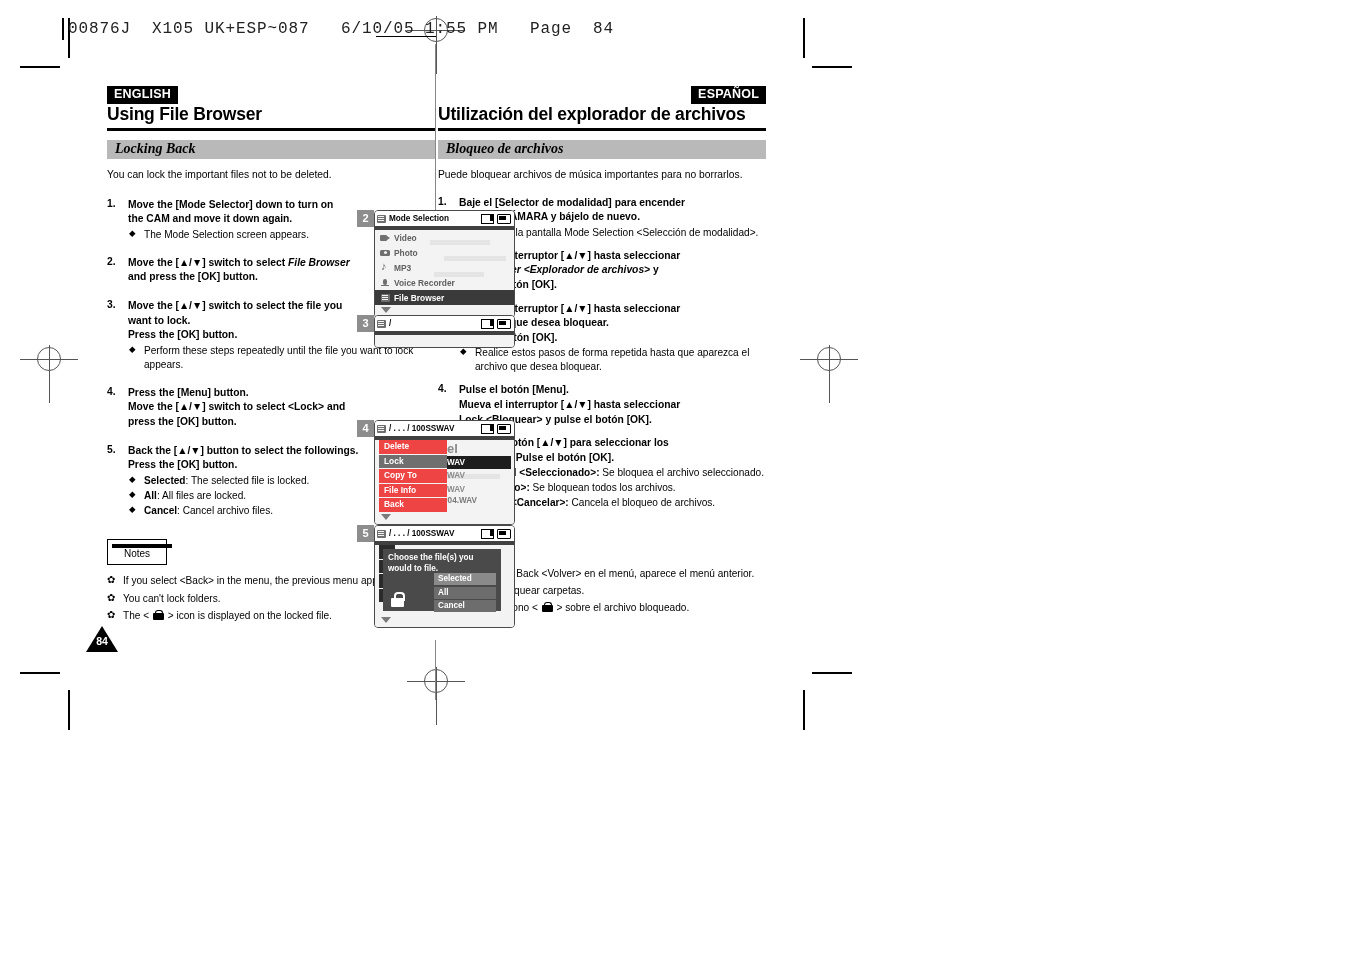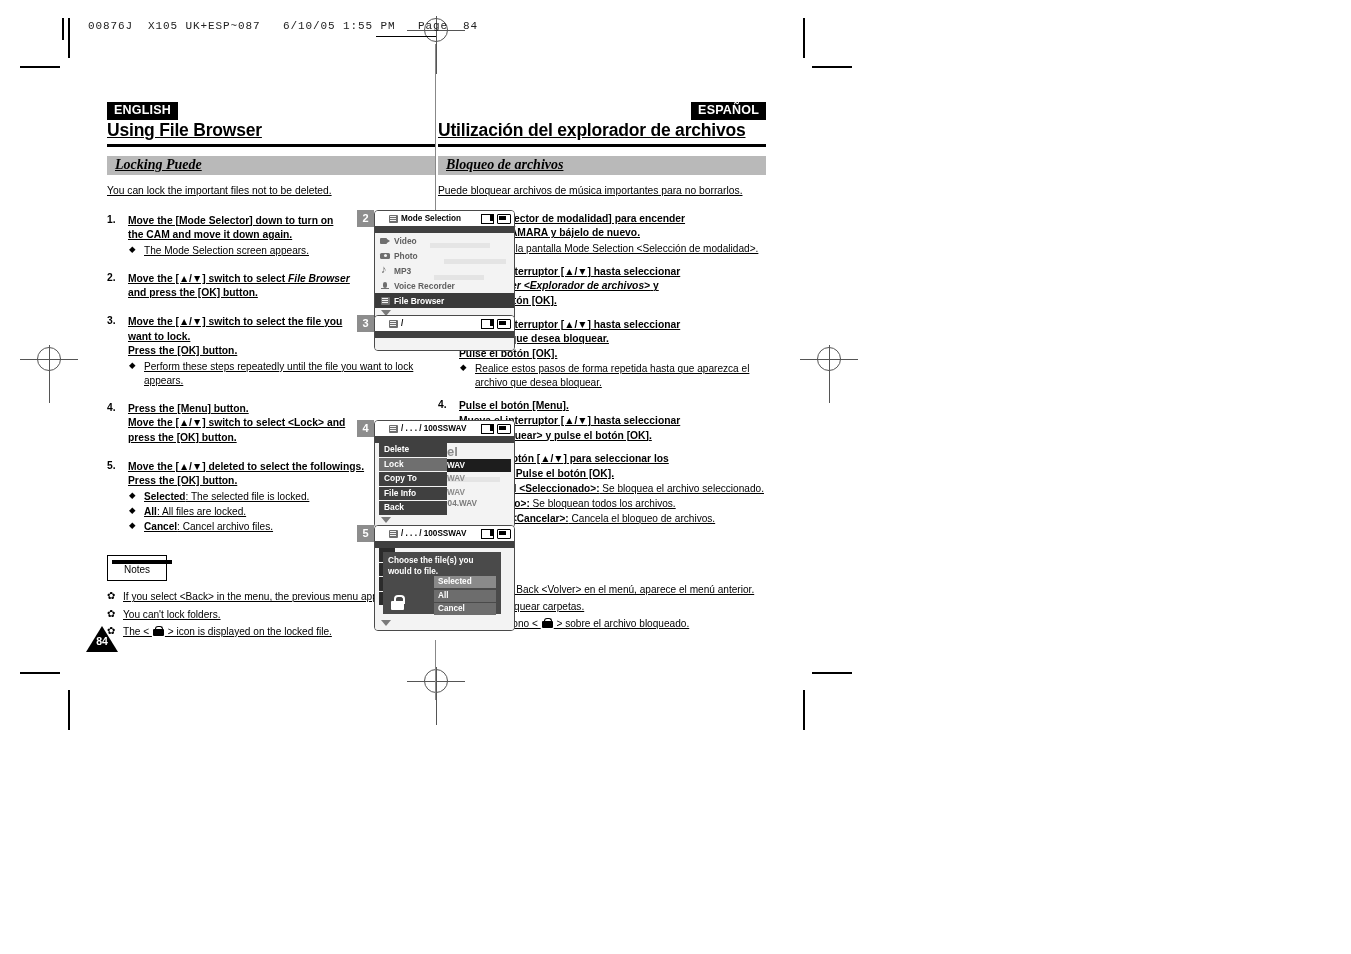--- a/index.html
+++ b/index.html
@@ -15,29 +15,29 @@
   .mark{position:absolute;background:#000;}
   .reg{position:absolute;}
   .reg .h{position:absolute;left:0;top:14px;width:58px;height:1px;background:#555;}
   .reg .v{position:absolute;left:29px;top:0;width:1px;height:58px;background:#555;}
   .reg .c{position:absolute;left:17px;top:2px;width:22px;height:22px;border:1px solid #555;border-radius:50%;}
 
   .topline{position:absolute;background:#888;}
 
   
   .slug{
-    position:absolute;left:88px;top:20px;
+    position:absolute;left:68px;top:20px;
     font-family:"Liberation Mono", monospace;
-    font-size:11px;color:#222;letter-spacing:.9px;white-space:pre;
+    font-size:16px;color:#222;letter-spacing:.9px;white-space:pre;
   }
   .slugbar{position:absolute;left:62px;top:18px;width:2px;height:22px;background:#000;}
   .slugunder{position:absolute;left:376px;top:36px;width:60px;height:1px;background:#000;}
 
   
-  .col{position:absolute;top:100px;text-decoration:underline;}
+  .col{position:absolute;top:84px;}
   .col-en{left:107px;width:328px;}
   .col-es{left:438px;width:328px;}
 
   .langtag{
     display:inline-block;background:#000;color:#fff;
     font-size:12.5px;font-weight:bold;padding:2px 7px 3px 7px;
     letter-spacing:.2px;line-height:1.05;
   }
   .tagrow{height:17px;}
   .tagrow.right{text-align:right;}
@@ -117,22 +117,22 @@
   .stepbadge{
     position:absolute;left:0;top:0;width:17px;height:17px;background:#8d8d8d;
     color:#fff;font-size:11px;font-weight:bold;text-align:center;line-height:17px;
   }
   .lcd{
     position:absolute;left:17px;top:0;width:139px;
     border:1.4px solid #4a4a4a;border-radius:4px;background:#f3f3f3;
     overflow:hidden;
   }
   .lcd-head{
-    height:15px;background:#ffffff;border-bottom:7px solid #404040;
-    display:flex;align-items:center;padding:0 13px;position:relative;
+    height:15px;background:#ffffff;border-bottom:4px solid #404040;
+    display:flex;align-items:center;padding:0 1px;position:relative;
   }
   .lcd-head .ttl{font-size:8.2px;font-weight:bold;color:#000;margin-left:3px;white-space:nowrap;}
   .lcd-head .icons{position:absolute;right:3px;top:3px;display:flex;gap:3px;align-items:center;}
   .ic-card{width:11px;height:8px;border:1.2px solid #000;background:#fff;position:relative;}
   .ic-card:after{content:"";position:absolute;right:0px;top:0px;width:3.5px;height:5.5px;background:#000;}
   .ic-batt{width:12px;height:8px;border:1.2px solid #000;background:#fff;position:relative;border-radius:1px;}
   .ic-batt:after{content:"";position:absolute;left:1px;top:1px;width:7px;height:4px;background:#000;}
 
   .lcd-body{position:relative;background:#f3f3f3;}
   .lcd-row{
@@ -161,21 +161,21 @@
   .g-browser:before{content:"";position:absolute;left:0.5px;top:1px;width:9px;height:8px;background:#6f6f6f;border-radius:1px;}
   .g-browser:after{content:"";position:absolute;left:2px;top:2.5px;width:6px;height:1px;background:#f3f3f3;box-shadow:0 2px 0 #f3f3f3,0 4px 0 #f3f3f3;}
   .g-folder:before{content:"";position:absolute;left:0;top:2.5px;width:10px;height:6.5px;border:1.2px solid #8a8a8a;border-radius:0 1px 1px 1px;box-sizing:border-box;}
   .g-folder:after{content:"";position:absolute;left:0;top:1px;width:4.5px;height:2px;border:1.2px solid #8a8a8a;border-bottom:none;box-sizing:border-box;}
   .sel .g-folder:before{border-color:#fff;}
   .sel .g-folder:after{border-color:#fff;}
 
   
   .menu-ov{position:absolute;left:4px;top:0px;width:68px;z-index:5;}
   .menu-ov .mi{
-    height:13.5px;line-height:13.5px;background:#404040;color:#ffffff;
+    height:13.5px;line-height:13.5px;background:#ef4444;color:#ffffff;
     font-size:8.4px;font-weight:bold;padding-left:5px;
     border-bottom:1px solid #f3f3f3;
   }
   .menu-ov .mi.hl{background:#6f6f6f;}
 
   
   .dlg{
     position:absolute;left:8px;top:4px;width:118px;height:62px;
     background:#4a4a4a;color:#fff;z-index:6;padding:4px 5px;box-sizing:border-box;
   }
@@ -235,21 +235,21 @@
   <div class="slug">00876J  X105 UK+ESP~087   6/10/05 1:55 PM   Page  84</div>
   <div class="slugunder"></div>
 
   <div class="col col-en">
     <div class="tagrow">
       <span class="langtag">ENGLISH</span>
     </div>
     <h1 class="title">Using File Browser</h1>
     <div class="titlerule"></div>
     <div class="sectionbar">
-      <span>Locking Puede</span>
+      <span>Locking Back</span>
     </div>
     <div class="lead">You can lock the important files not to be deleted.</div>
 
     <ol class="steps">
       <li>
         <span class="num">1.</span>
         <div class="stepline">
           <span>Move the [Mode Selector] down to turn on</span><br>
           <span>the CAM and move it down again.</span>
         </div>
@@ -283,21 +283,21 @@
         <div class="stepline">
           <span>Press the [Menu] button.</span><br>
           <span>Move the [▲/▼] switch to select &lt;Lock&gt; and</span><br>
           <span>press the [OK] button.</span>
         </div>
       </li>
 
       <li style="margin-top:14px;">
         <span class="num">5.</span>
         <div class="stepline">
-          <span>Move the [▲/▼] deleted to select the followings.</span><br>
+          <span>Back the [▲/▼] button to select the followings.</span><br>
           <span>Press the [OK] button.</span>
         </div>
         <ul class="bullets">
           <li><span class="dia">◆</span><b>Selected</b><span>: The selected file is locked.</span></li>
           <li><span class="dia">◆</span><b>All</b><span>: All files are locked.</span></li>
           <li><span class="dia">◆</span><b>Cancel</b><span>: Cancel archivo files.</span></li>
         </ul>
       </li>
     </ol>
 

